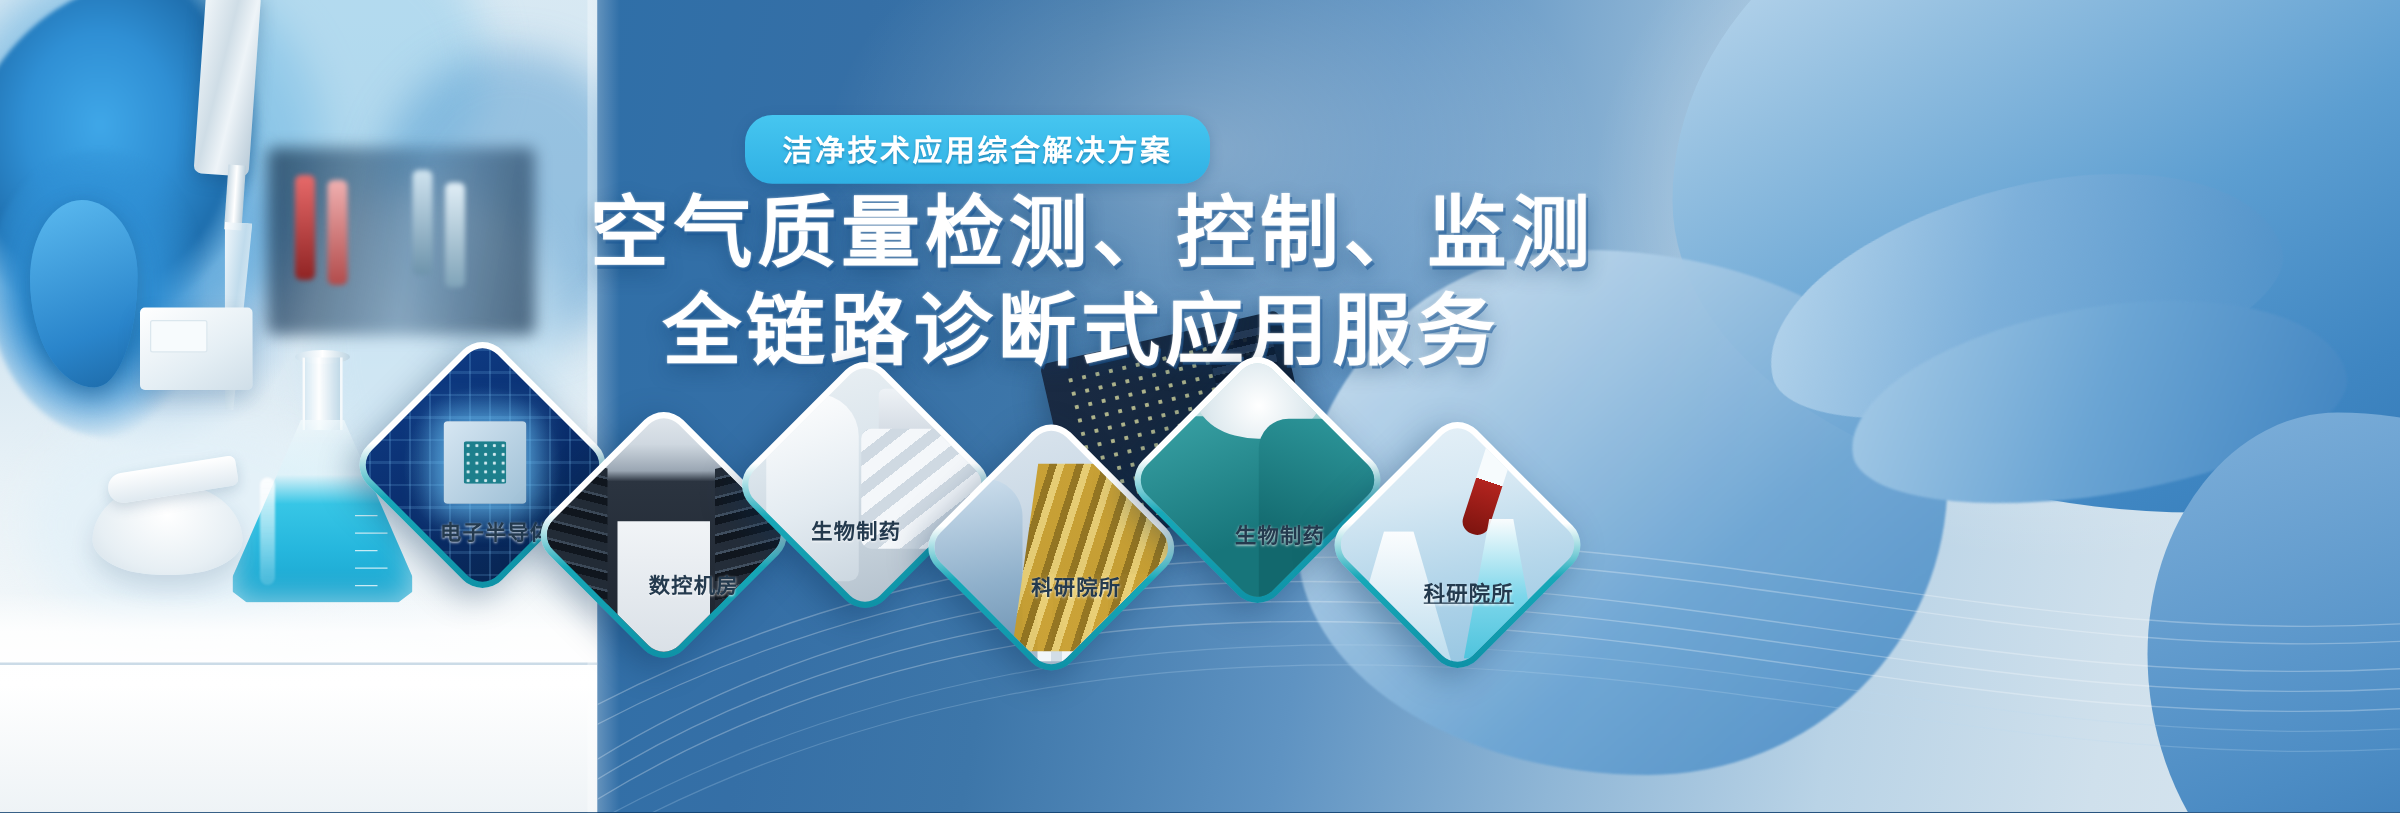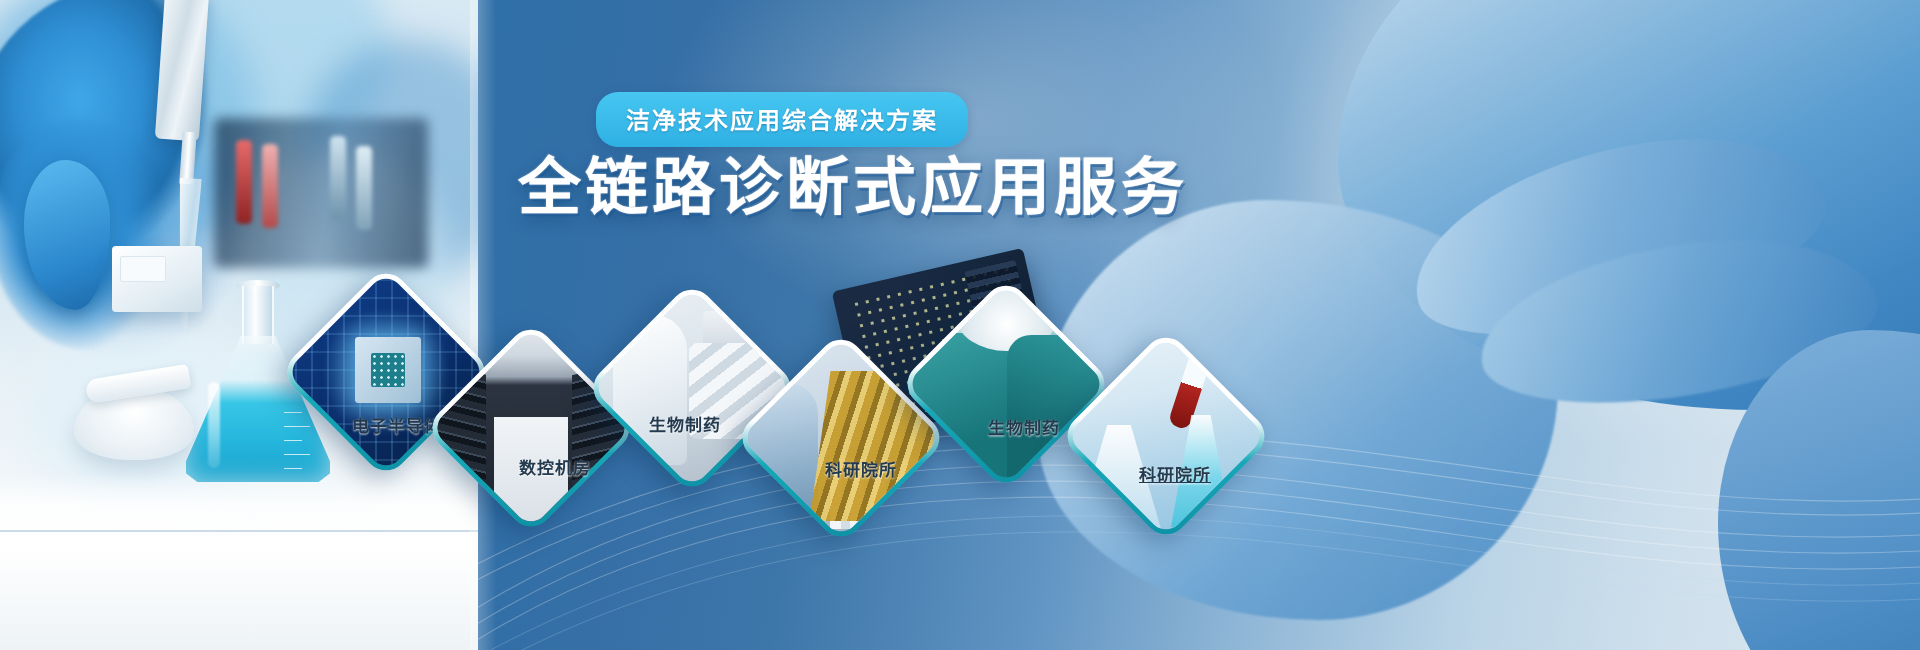--- a/index.html
+++ b/index.html
@@ -222,21 +222,21 @@
   .headline{position:absolute;left:0;top:56px;width:1100px;}
   .hl-line{
     color:#ffffff;font-weight:bold;font-size:63px;line-height:1.24;
     letter-spacing:4px;white-space:nowrap;
     text-shadow:
       0 0 2px rgba(255,255,255,.55),
       2px 3px 0 rgba(24,86,150,.55),
       0 6px 16px rgba(12,58,102,.45);
   }
   .hl-1{margin-left:-6px;}
-  .hl-2{margin-left:40px;}
+  .hl-2{margin-left:52px;}
 
   
   .cards{position:absolute;left:0;top:0;width:1920px;height:650px;}
   .card{
     position:absolute;width:152px;height:152px;
     transform:rotate(45deg);
     border-radius:22px;
     padding:5px;
     background:linear-gradient(135deg,#ffffff 0%,#ffffff 42%,#17a8b8 62%,#0d8fa4 100%);
     box-shadow:0 10px 26px rgba(10,45,85,.35);
@@ -405,20 +405,21 @@
     </svg>
   </div>
 
   <div class="stage-fade-left"></div>
 
   <div class="copy">
     <div class="badge-row">
       <span class="badge">洁净技术应用综合解决方案</span>
     </div>
     <div class="headline">
+      <div class="hl-line hl-1">空气质量检测、控制、监测</div>
       <div class="hl-line hl-2">全链路诊断式应用服务</div>
     </div>
   </div>
 
   <div class="cards" id="cards-layer">
       <div class="card" style="left: 310px; top: 296px;">
         <div class="card-inner">
           <div class="card-img img-chip">
             <i></i>
           </div>

